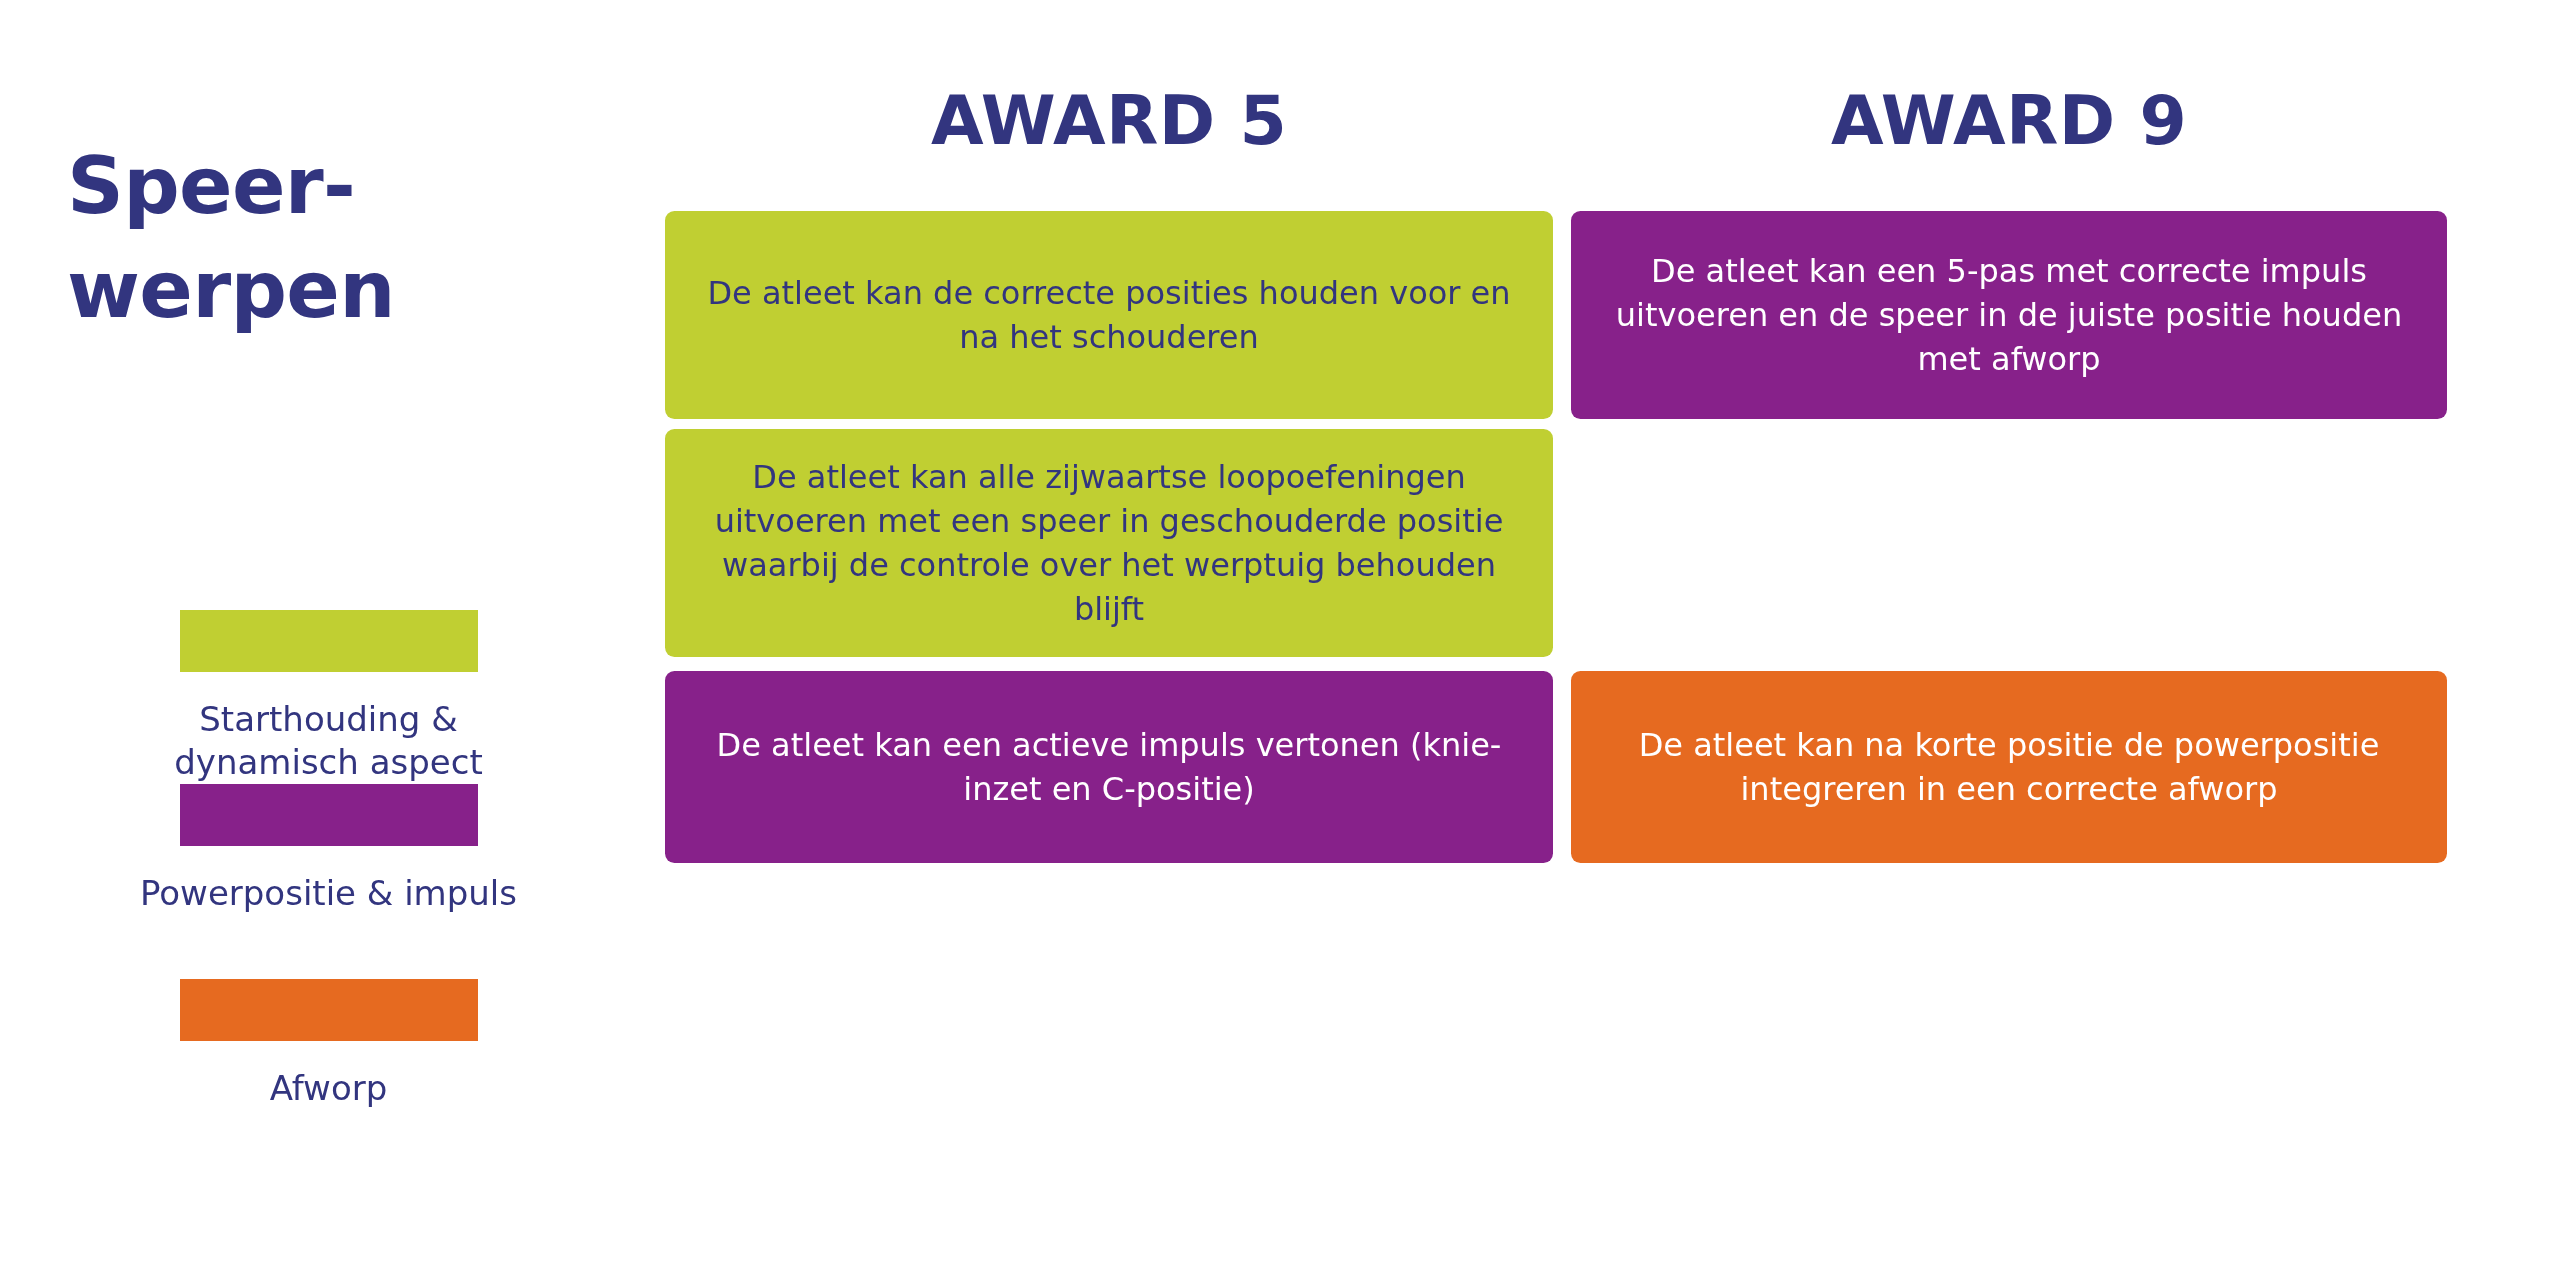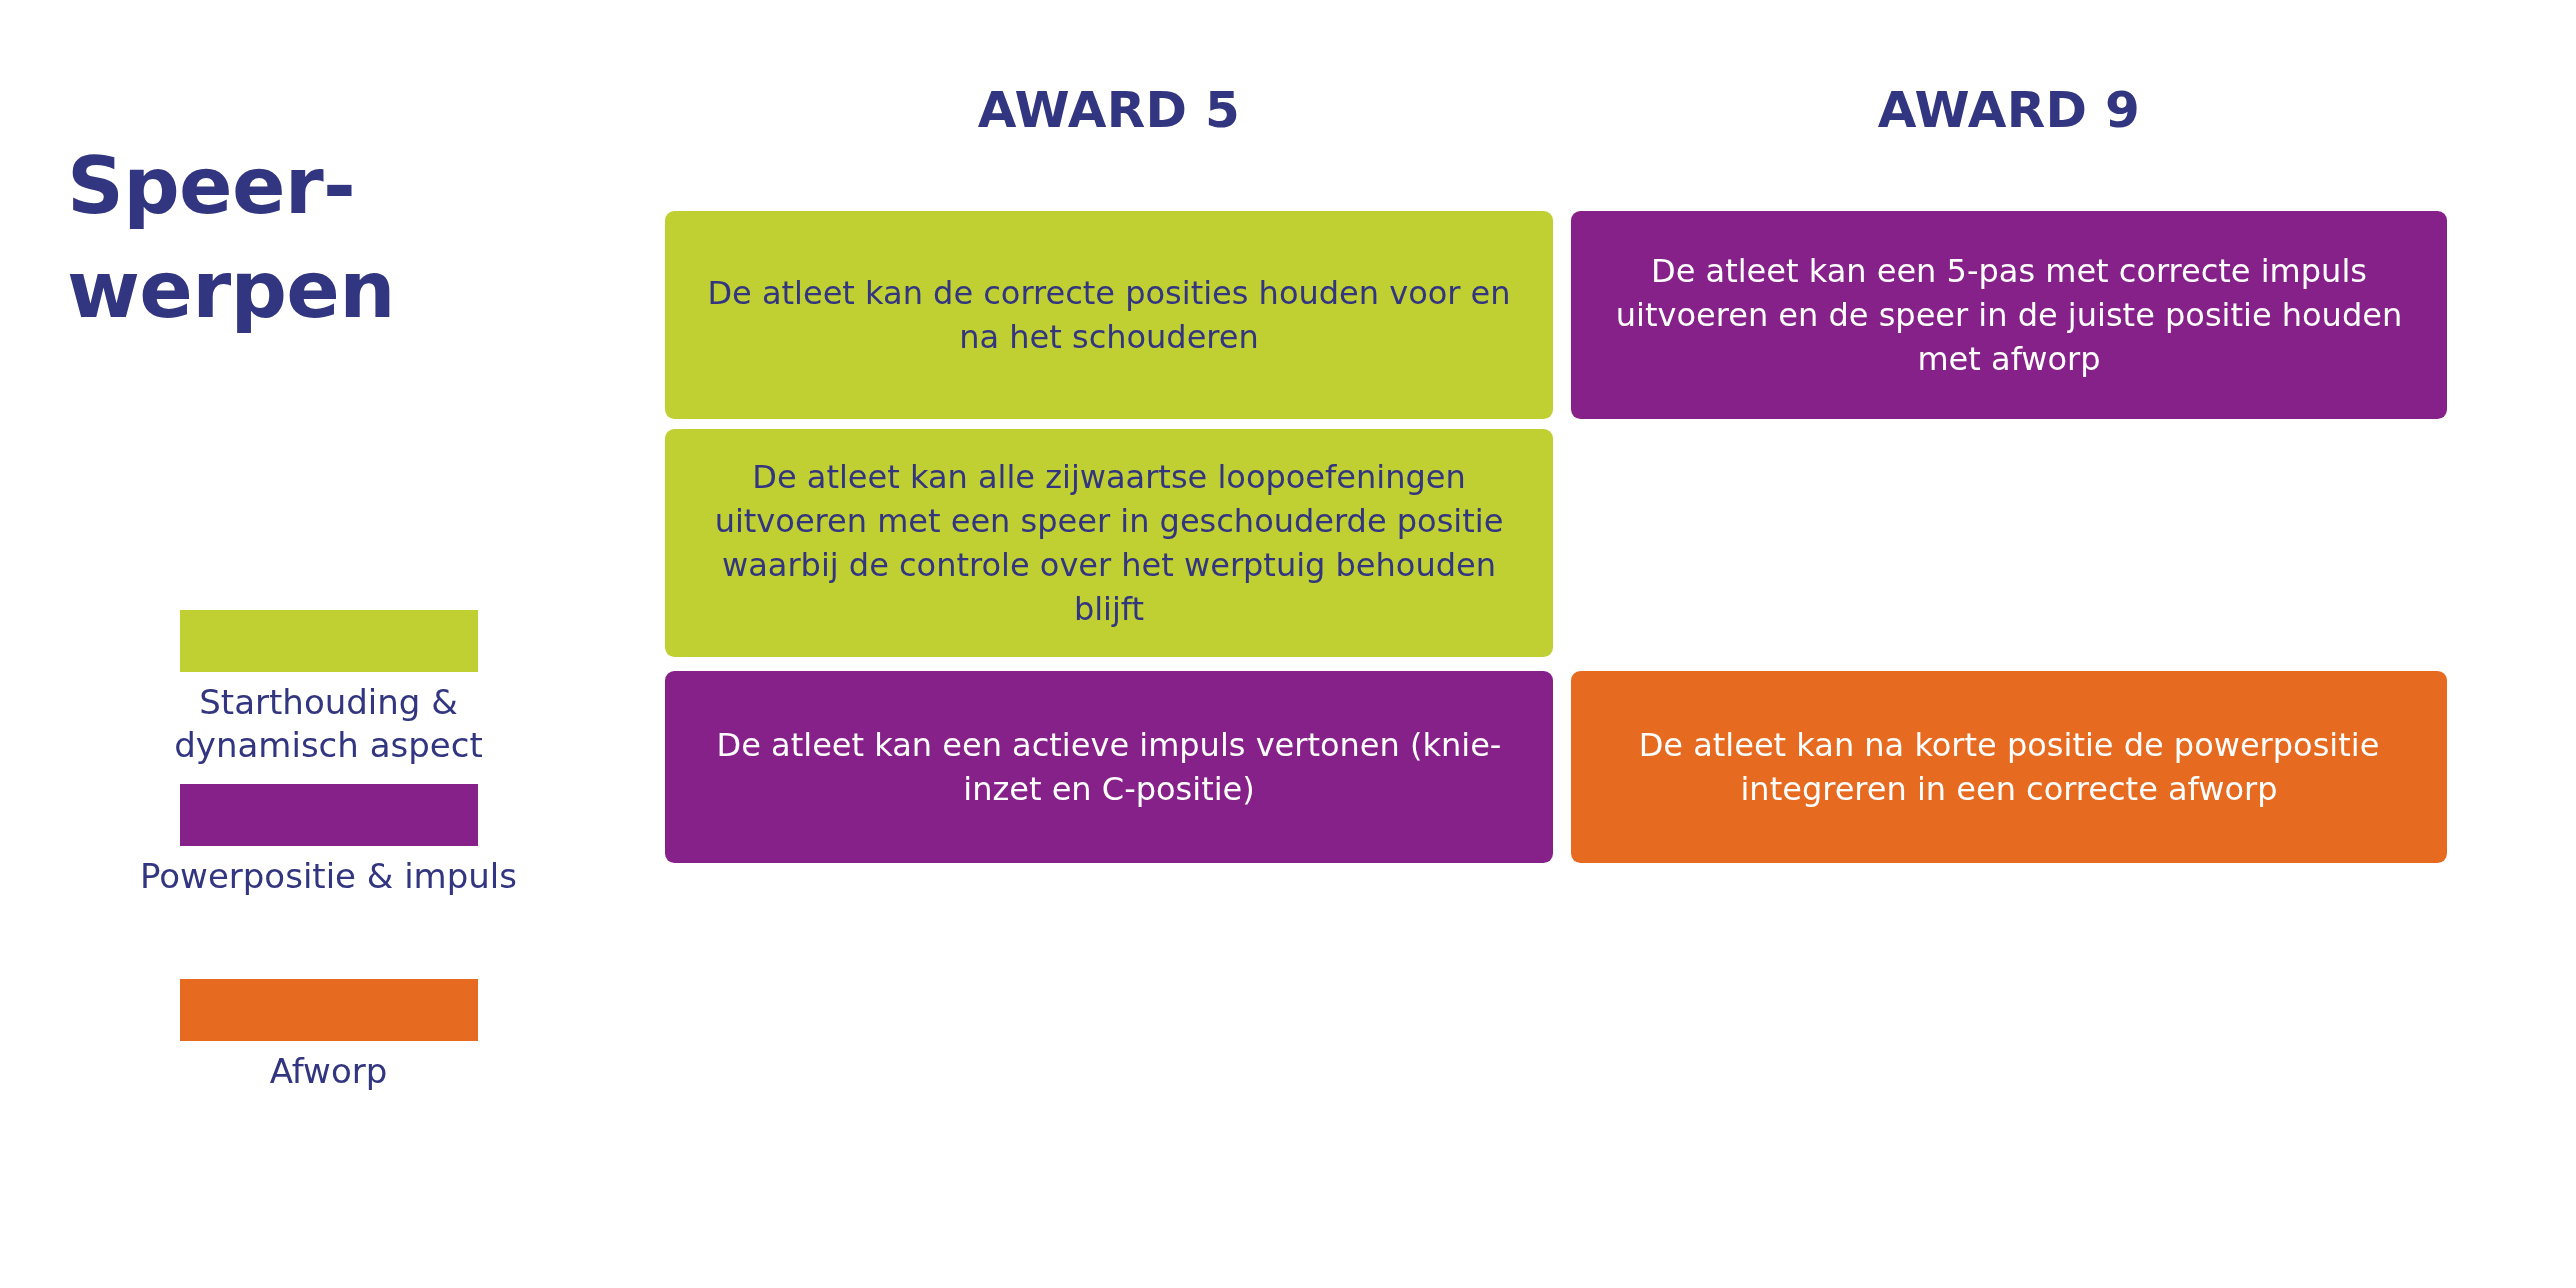--- a/index.html
+++ b/index.html
@@ -46,32 +46,32 @@
     left: 0;
     width: 657px;
     text-align: center;
   }
   .legend-swatch {
     width: 298px;
     height: 62px;
     margin: 0 auto;
   }
   .legend-label {
-    margin-top: 9px;
+    margin-top: 26px;
     font-size: 34px;
     line-height: 1.26;
     color: #32357F;
     white-space: pre-line;
   }
 
   
   .col-header {
     position: absolute;
     top: 81px;
-    font-size: 50px;
+    font-size: 68px;
     font-weight: 700;
     color: #32357F;
     text-align: center;
     letter-spacing: 0.3px;
   }
   #col-header-0 { left: 665px; width: 888px; }
   #col-header-1 { left: 1571px; width: 876px; }
 
   
   .card {

